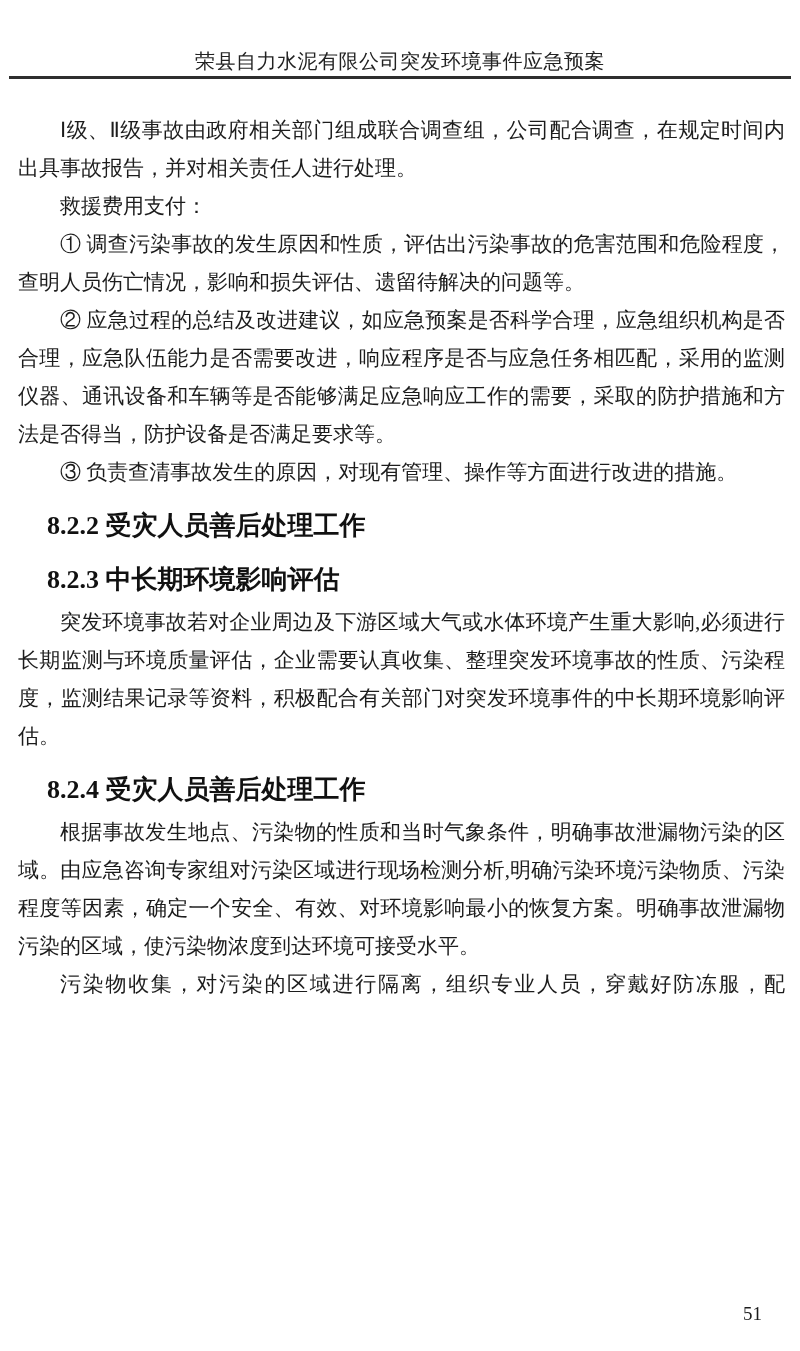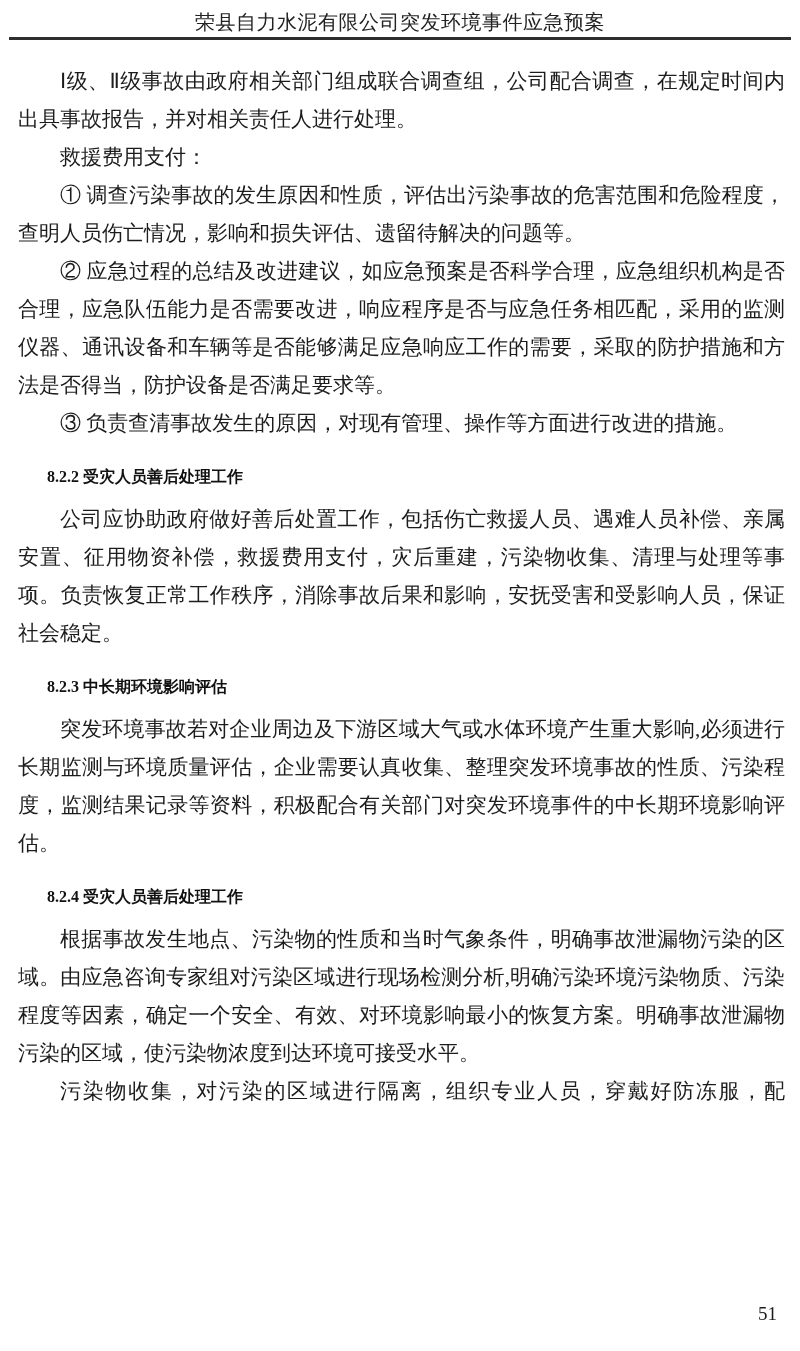--- a/index.html
+++ b/index.html
@@ -12,60 +12,61 @@
     width: 800px;
     height: 1351px;
     margin: 0 auto;
     background: #ffffff;
     color: #1e1e1e;
     font-family: "Liberation Serif", serif;
     overflow: hidden;
   }
   .doc-header {
     padding-top: 11px;
+    margin-top: 39px;
   }
   .doc-title {
     text-align: center;
     font-size: 20px;
     line-height: 23px;
     letter-spacing: 0.5px;
     color: #222222;
     font-weight: normal;
     margin: 0;
   }
   .header-rule {
     height: 3px;
     background: #2e2e2e;
     margin: 3px 9px 0 9px;
   }
   .doc-body {
-    margin: 22px 15px 0 18px;
+    margin: 32px 15px 0 18px;
     font-size: 21px;
     line-height: 38px;
     text-align: justify;
     color: #1c1c1c;
   }
   p.body-p {
     margin: 0;
     text-indent: 42px;
   }
   p.body-p.fill-line {
     text-align-last: justify;
   }
   h3.section-h {
     margin: 16px 0 4px 0;
-    font-size: 16px;
+    font-size: 26px;
     line-height: 38px;
     font-weight: bold;
     text-indent: 29px;
     color: #111111;
   }
   .page-num {
     position: absolute;
-    right: 23px;
+    right: 38px;
     bottom: 26px;
     font-size: 19px;
     color: #1c1c1c;
   }
 </style>
 </head>
 <body>
 
 <div class="page">
 
@@ -74,21 +75,20 @@
     <div class="header-rule"></div>
   </div>
 
   <div class="doc-body">
     <p class="body-p">Ⅰ级、Ⅱ级事故由政府相关部门组成联合调查组，公司配合调查，在规定时间内出具事故报告，并对相关责任人进行处理。</p>
     <p class="body-p">救援费用支付：</p>
     <p class="body-p">① 调查污染事故的发生原因和性质，评估出污染事故的危害范围和危险程度，查明人员伤亡情况，影响和损失评估、遗留待解决的问题等。</p>
     <p class="body-p">② 应急过程的总结及改进建议，如应急预案是否科学合理，应急组织机构是否合理，应急队伍能力是否需要改进，响应程序是否与应急任务相匹配，采用的监测仪器、通讯设备和车辆等是否能够满足应急响应工作的需要，采取的防护措施和方法是否得当，防护设备是否满足要求等。</p>
     <p class="body-p">③ 负责查清事故发生的原因，对现有管理、操作等方面进行改进的措施。</p>
     <h3 class="section-h">8.2.2 受灾人员善后处理工作</h3>
-    <p class="body-p">公司应协助政府做好善后处置工作，包括伤亡救援人员、遇难人员补偿、亲属安置、征用物资补偿，救援费用支付，灾后重建，污染物收集、清理与处理等事项。负责恢复正常工作秩序，消除事故后果和影响，安抚受害和受影响人员，保证社会稳定。</p>
     <h3 class="section-h">8.2.3 中长期环境影响评估</h3>
     <p class="body-p">突发环境事故若对企业周边及下游区域大气或水体环境产生重大影响,必须进行长期监测与环境质量评估，企业需要认真收集、整理突发环境事故的性质、污染程度，监测结果记录等资料，积极配合有关部门对突发环境事件的中长期环境影响评估。</p>
     <h3 class="section-h">8.2.4 受灾人员善后处理工作</h3>
     <p class="body-p">根据事故发生地点、污染物的性质和当时气象条件，明确事故泄漏物污染的区域。由应急咨询专家组对污染区域进行现场检测分析,明确污染环境污染物质、污染程度等因素，确定一个安全、有效、对环境影响最小的恢复方案。明确事故泄漏物污染的区域，使污染物浓度到达环境可接受水平。</p>
     <p class="body-p fill-line">污染物收集，对污染的区域进行隔离，组织专业人员，穿戴好防冻服，配</p>
   </div>
 
   <div class="page-num">51</div>
 
 </div>

